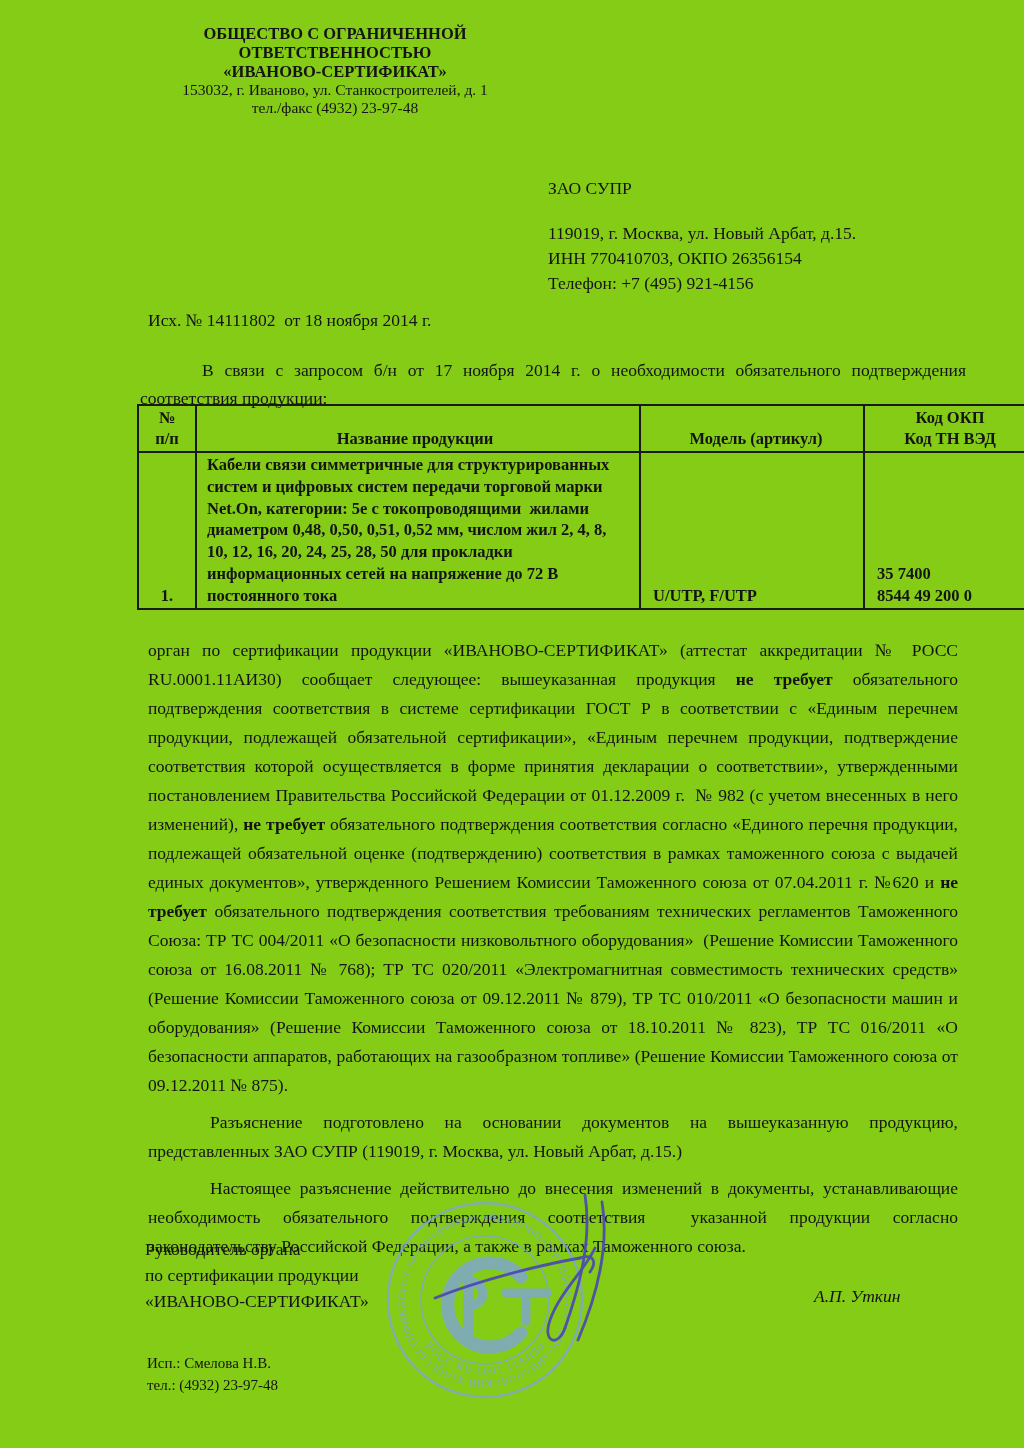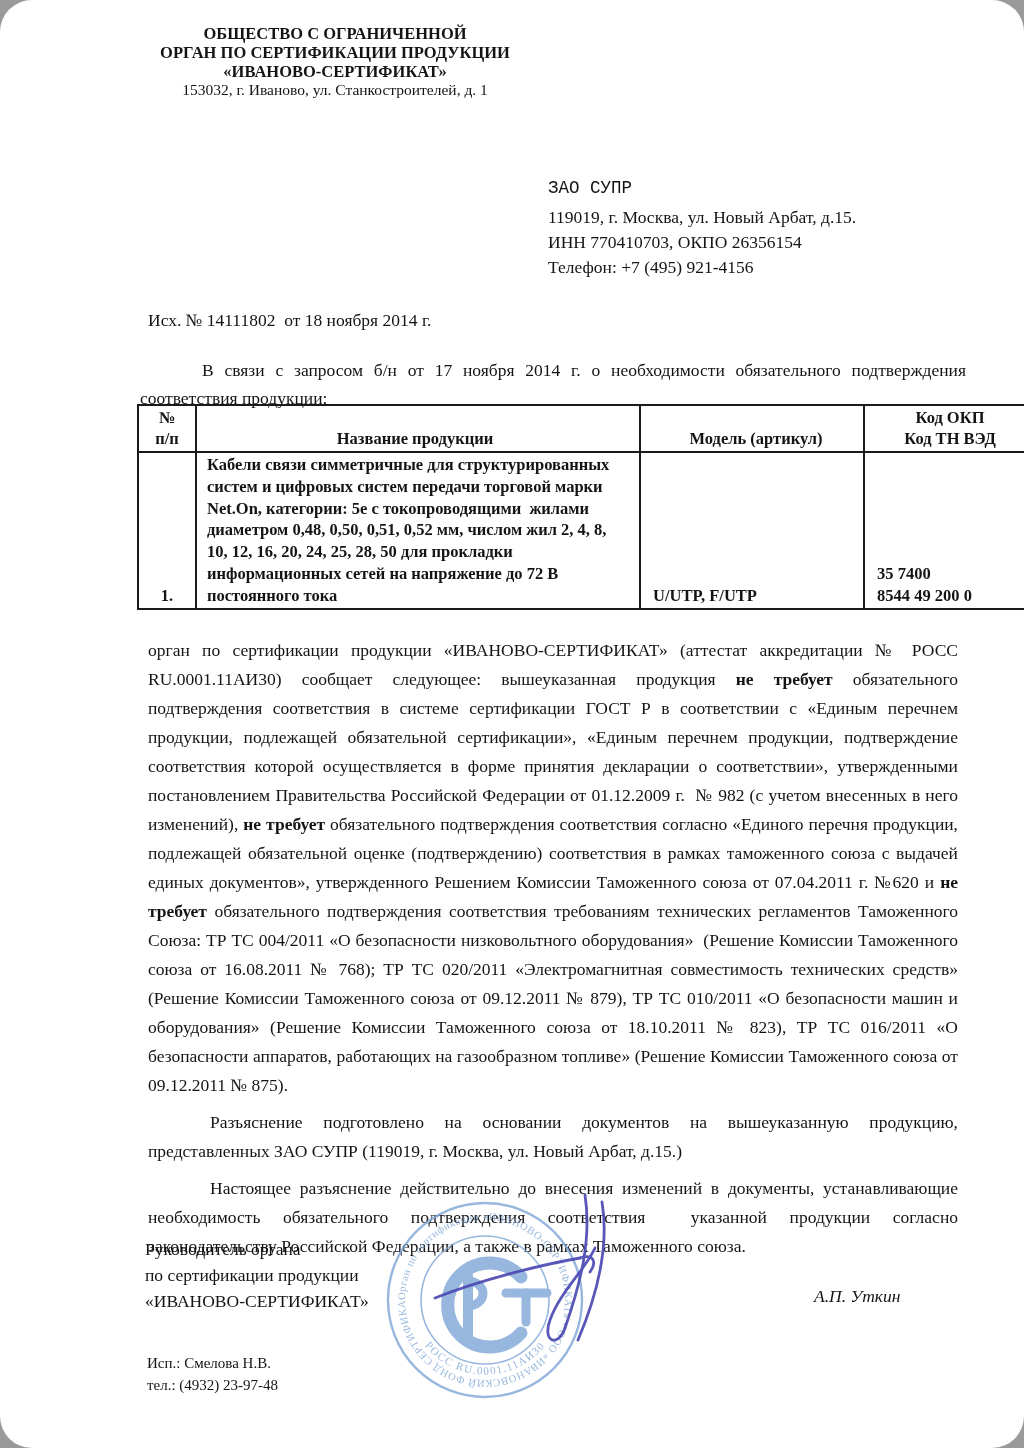--- a/index.html
+++ b/index.html
@@ -1,27 +1,27 @@
 <!DOCTYPE html>
 <html><head>
 <meta charset="utf-8">
 <style>
   html,body{margin:0;padding:0;background:#9a9a9a;}
   .page{
-    position:relative;width:1024px;height:1448px;background:#ffffff;
+    position:relative;width:1024px;height:1448px;background:#84cc16;
     font-family:"Liberation Serif","DejaVu Serif",serif;color:#141414;
-    overflow:hidden;margin:0 auto;border-radius:32px;
+    overflow:hidden;margin:0 auto;
   }
   
   .org-block{position:absolute;left:138px;top:24px;width:394px;text-align:center;}
   .org-line-bold{font-weight:bold;font-size:16.5px;line-height:19px;}
   .org-line{font-size:15.5px;line-height:18px;}
   
   .recipient{position:absolute;left:548px;top:176px;font-size:17.5px;line-height:25px;}
-  .recipient .r0{margin-bottom:4px;font-family:Liberation Mono, monospace;}
+  .recipient .r0{margin-bottom:20px;}
   
   .ref-line{position:absolute;left:148px;top:310px;font-size:17.5px;}
   
   .intro{position:absolute;left:140px;top:356px;width:826px;font-size:17.5px;
          line-height:28px;text-align:justify;text-indent:62px;}
   
   .prod-table{position:absolute;left:137px;top:404px;width:824px;border-collapse:collapse;
               font-size:16.5px;font-weight:bold;table-layout:fixed;}
   .prod-table td{border:2px solid #1a1a1a;padding:1px 4px;}
   .prod-table .c-num{width:48px;text-align:center;vertical-align:bottom;}
@@ -44,23 +44,24 @@
   
   .stamp-svg{position:absolute;left:338px;top:1178px;width:304px;height:252px;pointer-events:none;}
 </style>
 </head>
 <body>
 
 <div class="page">
 
   <div class="org-block">
     <div class="org-line-bold">ОБЩЕСТВО С ОГРАНИЧЕННОЙ</div>
-    <div class="org-line-bold">ОРГАН ПО СЕРТИФИКАЦИИ ПРОДУКЦИИ</div>
+    <div class="org-line-bold">ОТВЕТСТВЕННОСТЬЮ</div>
     <div class="org-line-bold">«ИВАНОВО-СЕРТИФИКАТ»</div>
     <div class="org-line">153032, г. Иваново, ул. Станкостроителей, д. 1</div>
+    <div class="org-line">тел./факс (4932) 23-97-48</div>
   </div>
 
   <div class="recipient">
     <div class="r0">ЗАО СУПР</div>
     <div>119019, г. Москва, ул. Новый Арбат, д.15.</div>
     <div>ИНН 770410703, ОКПО 26356154</div>
     <div>Телефон: +7 (495) 921-4156</div>
   </div>
 
   <div class="ref-line">Исх. № 14111802&nbsp; от 18 ноября 2014 г.</div>

